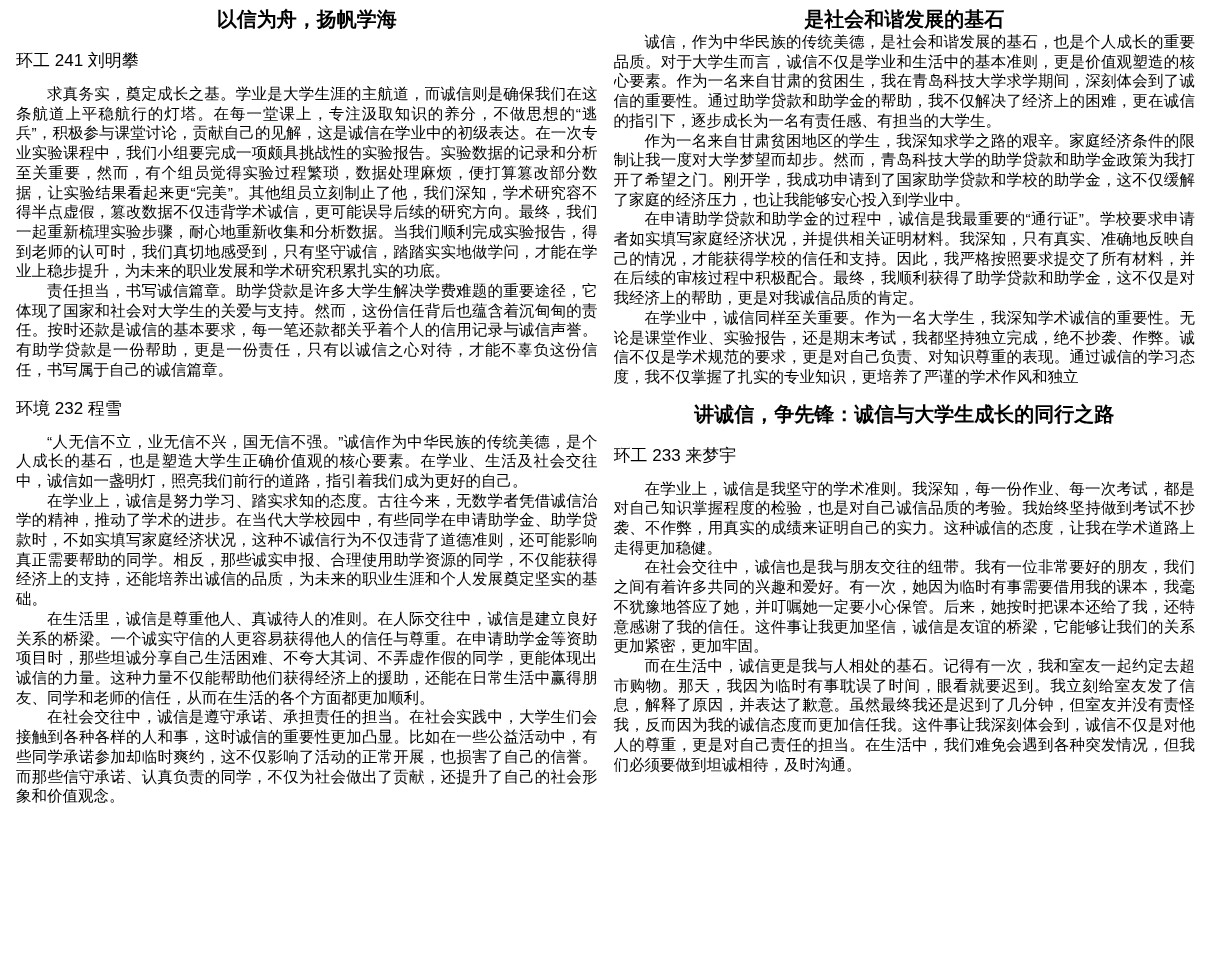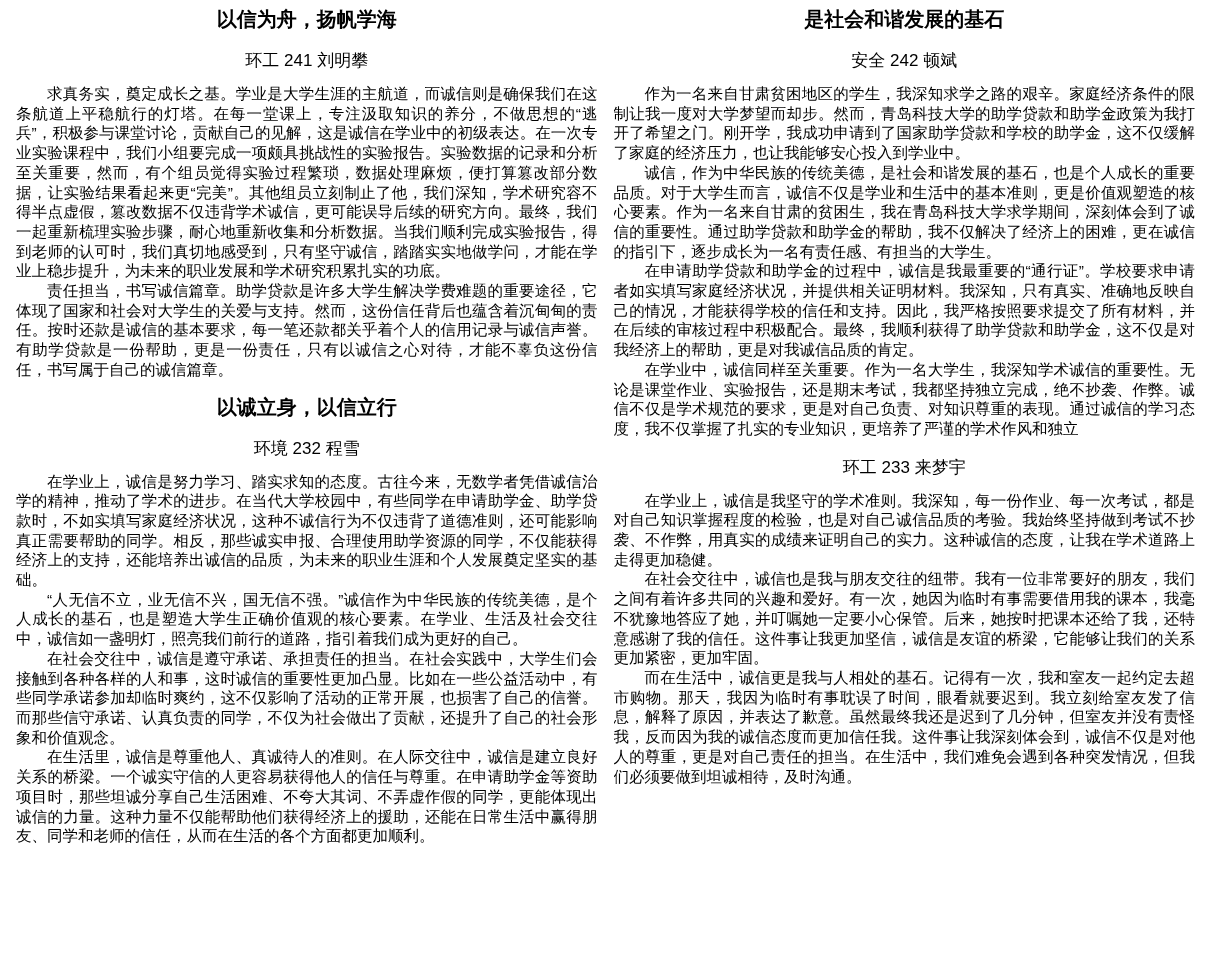--- a/index.html
+++ b/index.html
@@ -32,21 +32,21 @@
     font-size: 20px;
     font-weight: 700;
     text-align: center;
     line-height: 26px;
     margin: 2px 0 0 0;
   }
   .essay-title.subsequent {
     margin-top: 14px;
   }
   .essay-author {
-    text-align: center;
+    text-align: left;
     font-size: 17px;
     line-height: 22px;
     margin: 18px 0 12px 0;
   }
   .essay-paragraph {
     margin: 0;
     font-size: 15.5px;
     line-height: 19.7px;
     text-align: justify;
     text-indent: 2em;
@@ -55,32 +55,31 @@
 </style>
 </head>
 <body>
 
 <div class="page">
   <div class="col">
       <h2 class="essay-title">以信为舟，扬帆学海</h2>
       <div class="essay-author">环工 241 刘明攀</div>
       <p class="essay-paragraph">求真务实，奠定成长之基。学业是大学生涯的主航道，而诚信则是确保我们在这条航道上平稳航行的灯塔。在每一堂课上，专注汲取知识的养分，不做思想的“逃兵”，积极参与课堂讨论，贡献自己的见解，这是诚信在学业中的初级表达。在一次专业实验课程中，我们小组要完成一项颇具挑战性的实验报告。实验数据的记录和分析至关重要，然而，有个组员觉得实验过程繁琐，数据处理麻烦，便打算篡改部分数据，让实验结果看起来更“完美”。其他组员立刻制止了他，我们深知，学术研究容不得半点虚假，篡改数据不仅违背学术诚信，更可能误导后续的研究方向。最终，我们一起重新梳理实验步骤，耐心地重新收集和分析数据。当我们顺利完成实验报告，得到老师的认可时，我们真切地感受到，只有坚守诚信，踏踏实实地做学问，才能在学业上稳步提升，为未来的职业发展和学术研究积累扎实的功底。</p>
       <p class="essay-paragraph">责任担当，书写诚信篇章。助学贷款是许多大学生解决学费难题的重要途径，它体现了国家和社会对大学生的关爱与支持。然而，这份信任背后也蕴含着沉甸甸的责任。按时还款是诚信的基本要求，每一笔还款都关乎着个人的信用记录与诚信声誉。有助学贷款是一份帮助，更是一份责任，只有以诚信之心对待，才能不辜负这份信任，书写属于自己的诚信篇章。</p>
-      <h2 class="essay-title subsequent">以诚立身，以信立行</h2>
       <div class="essay-author">环境 232 程雪</div>
+      <p class="essay-paragraph">“人无信不立，业无信不兴，国无信不强。”诚信作为中华民族的传统美德，是个人成长的基石，也是塑造大学生正确价值观的核心要素。在学业、生活及社会交往中，诚信如一盏明灯，照亮我们前行的道路，指引着我们成为更好的自己。</p>
       <p class="essay-paragraph">在学业上，诚信是努力学习、踏实求知的态度。古往今来，无数学者凭借诚信治学的精神，推动了学术的进步。在当代大学校园中，有些同学在申请助学金、助学贷款时，不如实填写家庭经济状况，这种不诚信行为不仅违背了道德准则，还可能影响真正需要帮助的同学。相反，那些诚实申报、合理使用助学资源的同学，不仅能获得经济上的支持，还能培养出诚信的品质，为未来的职业生涯和个人发展奠定坚实的基础。</p>
-      <p class="essay-paragraph">“人无信不立，业无信不兴，国无信不强。”诚信作为中华民族的传统美德，是个人成长的基石，也是塑造大学生正确价值观的核心要素。在学业、生活及社会交往中，诚信如一盏明灯，照亮我们前行的道路，指引着我们成为更好的自己。</p>
+      <p class="essay-paragraph">在生活里，诚信是尊重他人、真诚待人的准则。在人际交往中，诚信是建立良好关系的桥梁。一个诚实守信的人更容易获得他人的信任与尊重。在申请助学金等资助项目时，那些坦诚分享自己生活困难、不夸大其词、不弄虚作假的同学，更能体现出诚信的力量。这种力量不仅能帮助他们获得经济上的援助，还能在日常生活中赢得朋友、同学和老师的信任，从而在生活的各个方面都更加顺利。</p>
       <p class="essay-paragraph">在社会交往中，诚信是遵守承诺、承担责任的担当。在社会实践中，大学生们会接触到各种各样的人和事，这时诚信的重要性更加凸显。比如在一些公益活动中，有些同学承诺参加却临时爽约，这不仅影响了活动的正常开展，也损害了自己的信誉。而那些信守承诺、认真负责的同学，不仅为社会做出了贡献，还提升了自己的社会形象和价值观念。</p>
-      <p class="essay-paragraph">在生活里，诚信是尊重他人、真诚待人的准则。在人际交往中，诚信是建立良好关系的桥梁。一个诚实守信的人更容易获得他人的信任与尊重。在申请助学金等资助项目时，那些坦诚分享自己生活困难、不夸大其词、不弄虚作假的同学，更能体现出诚信的力量。这种力量不仅能帮助他们获得经济上的援助，还能在日常生活中赢得朋友、同学和老师的信任，从而在生活的各个方面都更加顺利。</p>
     </div>
   <div class="col">
       <h2 class="essay-title">是社会和谐发展的基石</h2>
-      <div class="essay-author">安全 242 顿斌</div>
+      <p class="essay-paragraph">诚信，作为中华民族的传统美德，是社会和谐发展的基石，也是个人成长的重要品质。对于大学生而言，诚信不仅是学业和生活中的基本准则，更是价值观塑造的核心要素。作为一名来自甘肃的贫困生，我在青岛科技大学求学期间，深刻体会到了诚信的重要性。通过助学贷款和助学金的帮助，我不仅解决了经济上的困难，更在诚信的指引下，逐步成长为一名有责任感、有担当的大学生。</p>
       <p class="essay-paragraph">作为一名来自甘肃贫困地区的学生，我深知求学之路的艰辛。家庭经济条件的限制让我一度对大学梦望而却步。然而，青岛科技大学的助学贷款和助学金政策为我打开了希望之门。刚开学，我成功申请到了国家助学贷款和学校的助学金，这不仅缓解了家庭的经济压力，也让我能够安心投入到学业中。</p>
-      <p class="essay-paragraph">诚信，作为中华民族的传统美德，是社会和谐发展的基石，也是个人成长的重要品质。对于大学生而言，诚信不仅是学业和生活中的基本准则，更是价值观塑造的核心要素。作为一名来自甘肃的贫困生，我在青岛科技大学求学期间，深刻体会到了诚信的重要性。通过助学贷款和助学金的帮助，我不仅解决了经济上的困难，更在诚信的指引下，逐步成长为一名有责任感、有担当的大学生。</p>
       <p class="essay-paragraph">在申请助学贷款和助学金的过程中，诚信是我最重要的“通行证”。学校要求申请者如实填写家庭经济状况，并提供相关证明材料。我深知，只有真实、准确地反映自己的情况，才能获得学校的信任和支持。因此，我严格按照要求提交了所有材料，并在后续的审核过程中积极配合。最终，我顺利获得了助学贷款和助学金，这不仅是对我经济上的帮助，更是对我诚信品质的肯定。</p>
       <p class="essay-paragraph">在学业中，诚信同样至关重要。作为一名大学生，我深知学术诚信的重要性。无论是课堂作业、实验报告，还是期末考试，我都坚持独立完成，绝不抄袭、作弊。诚信不仅是学术规范的要求，更是对自己负责、对知识尊重的表现。通过诚信的学习态度，我不仅掌握了扎实的专业知识，更培养了严谨的学术作风和独立</p>
+      <h2 class="essay-title subsequent">讲诚信，争先锋：诚信与大学生成长的同行之路</h2>
       <div class="essay-author">环工 233 来梦宇</div>
       <p class="essay-paragraph">在学业上，诚信是我坚守的学术准则。我深知，每一份作业、每一次考试，都是对自己知识掌握程度的检验，也是对自己诚信品质的考验。我始终坚持做到考试不抄袭、不作弊，用真实的成绩来证明自己的实力。这种诚信的态度，让我在学术道路上走得更加稳健。</p>
       <p class="essay-paragraph">在社会交往中，诚信也是我与朋友交往的纽带。我有一位非常要好的朋友，我们之间有着许多共同的兴趣和爱好。有一次，她因为临时有事需要借用我的课本，我毫不犹豫地答应了她，并叮嘱她一定要小心保管。后来，她按时把课本还给了我，还特意感谢了我的信任。这件事让我更加坚信，诚信是友谊的桥梁，它能够让我们的关系更加紧密，更加牢固。</p>
       <p class="essay-paragraph">而在生活中，诚信更是我与人相处的基石。记得有一次，我和室友一起约定去超市购物。那天，我因为临时有事耽误了时间，眼看就要迟到。我立刻给室友发了信息，解释了原因，并表达了歉意。虽然最终我还是迟到了几分钟，但室友并没有责怪我，反而因为我的诚信态度而更加信任我。这件事让我深刻体会到，诚信不仅是对他人的尊重，更是对自己责任的担当。在生活中，我们难免会遇到各种突发情况，但我们必须要做到坦诚相待，及时沟通。</p>
     </div>
 </div>
 
 </body></html>

